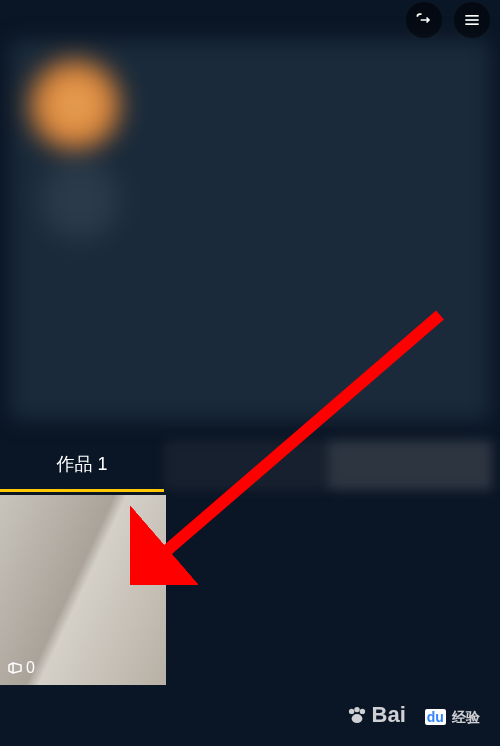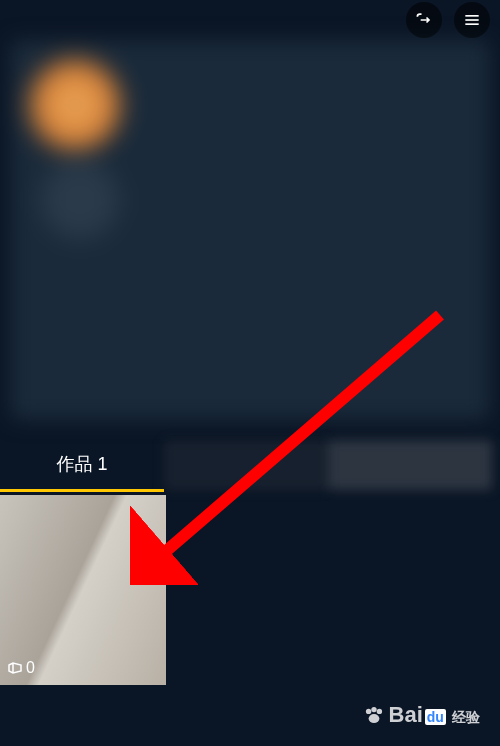--- a/index.html
+++ b/index.html
@@ -76,15 +76,15 @@
 </svg>
 
 <div class="watermark">
   <div class="brand">
     <svg class="paw" viewBox="0 0 24 20" fill="rgba(255,255,255,0.8)">
         <circle cx="6" cy="6" r="3"></circle>
         <circle cx="12" cy="4" r="3"></circle>
         <circle cx="18" cy="6" r="3"></circle>
         <ellipse cx="12" cy="14" rx="6" ry="5"></ellipse>
       </svg>
-    <span><span>Bai</span><span style="background:#fff;color:#3385ff;padding:0 2px;border-radius:2px;font-size:14px;margin-left:2px">du</span> <span style="font-size:14px">经验</span></span>
+    <span><span>Bai</span><span style="background:#fff;color:#3385ff;padding:0 2px;border-radius:2px;font-size:14px;margin-left:19px">du</span> <span style="font-size:14px">经验</span></span>
   </div>
 </div>
 
 </body></html>

